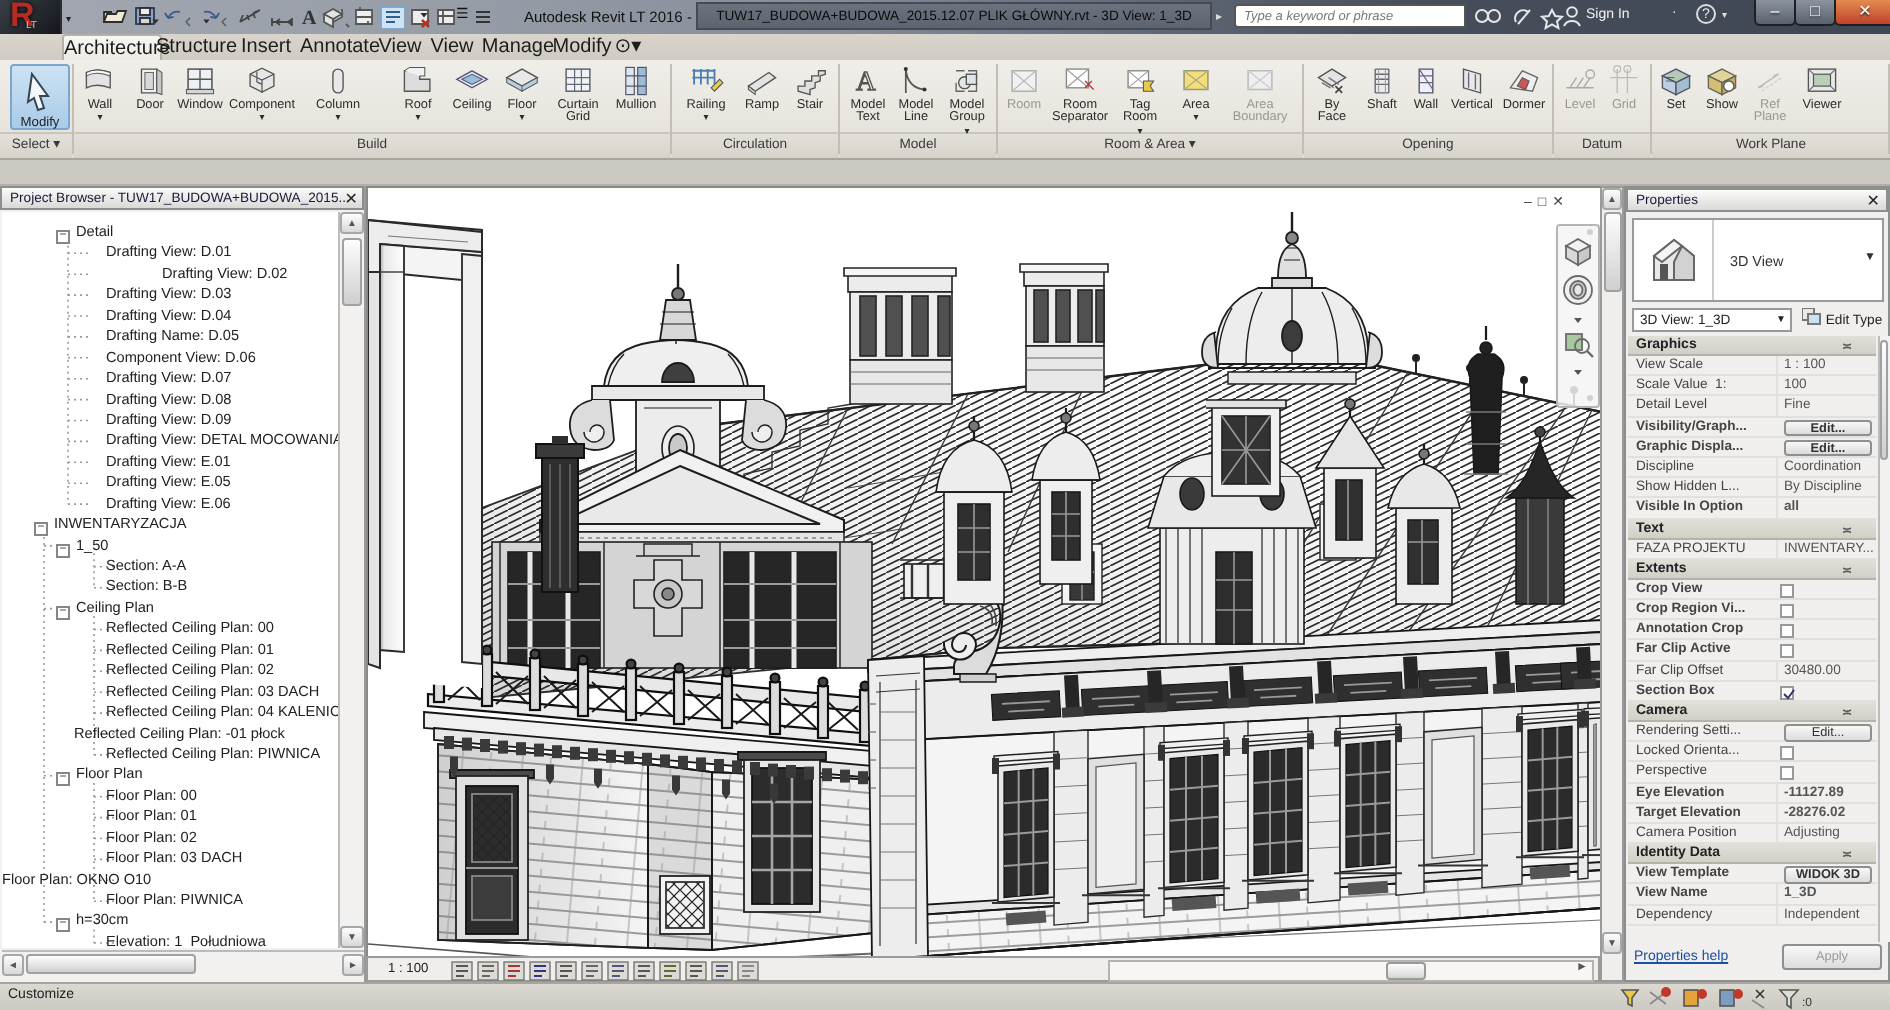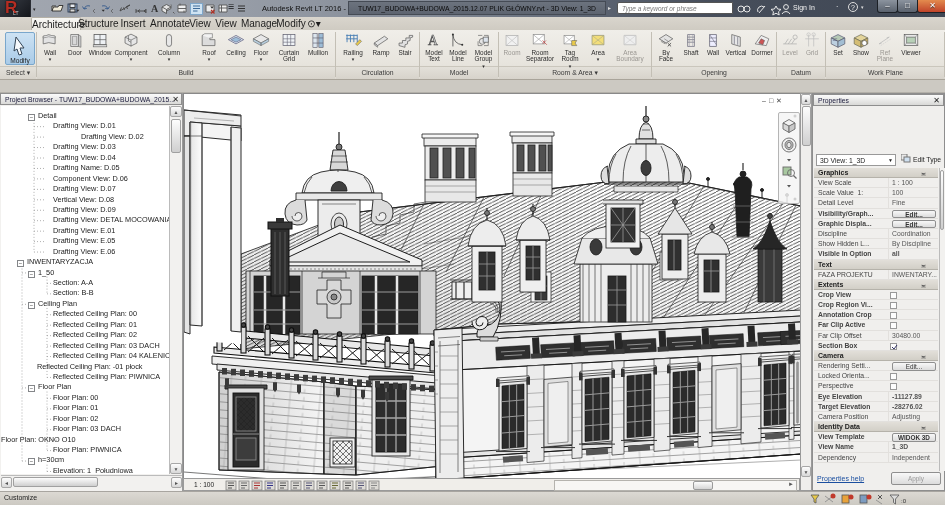--- a/index.html
+++ b/index.html
@@ -337,21 +337,21 @@
       </svg>
       <div style="height:5px"></div>
       <div class="trow" style="padding-left:27px"><span class="pm">−</span>Detail</div>
       <div class="trow" style="padding-left:52px">Drafting View: D.01</div>
       <div class="trow" style="padding-left:80px">Drafting View: D.02</div>
       <div class="trow" style="padding-left:52px">Drafting View: D.03</div>
       <div class="trow" style="padding-left:52px">Drafting View: D.04</div>
       <div class="trow" style="padding-left:52px">Drafting Name: D.05</div>
       <div class="trow" style="padding-left:52px">Component View: D.06</div>
       <div class="trow" style="padding-left:52px">Drafting View: D.07</div>
-      <div class="trow" style="padding-left:52px">Vertical View: D.08</div>
+      <div class="trow" style="padding-left:52px">Drafting View: D.08</div>
       <div class="trow" style="padding-left:52px">Drafting View: D.09</div>
       <div class="trow" style="padding-left:52px">Drafting View: DETAL MOCOWANIA B</div>
       <div class="trow" style="padding-left:52px">Drafting View: E.01</div>
       <div class="trow" style="padding-left:52px">Drafting View: E.05</div>
       <div class="trow" style="padding-left:52px">Drafting View: E.06</div>
       <div class="trow" style="padding-left:16px"><span class="pm">−</span>INWENTARYZACJA</div>
       <div class="trow" style="padding-left:27px"><span class="pm">−</span>1_50</div>
       <div class="trow" style="padding-left:52px">Section: A-A</div>
       <div class="trow" style="padding-left:52px">Section: B-B</div>
       <div class="trow" style="padding-left:27px"><span class="pm">−</span>Ceiling Plan</div>
@@ -970,20 +970,34 @@
     <div style="position:absolute;left:604px;top:2px;font-size:6px;color:#555">►</div>
   </div>
 <div class="abs" id="vscroll">
   <div class="sbtn" style="top:0">▲</div>
   <div class="sth" style="left:1px;top:12px;width:9px;height:40px"></div>
   <div class="sbtn" style="bottom:13px">▼</div>
 </div>
 <div class="abs" id="props">
   <div class="paneltitle">Properties</div>
   <div class="abs" style="right:4px;top:2px;font-size:8px;color:#222">✕</div>
+  <div class="abs" style="left:3px;top:15px;width:126px;height:42px;background:#fff;border:1px solid #9a9a9a">
+    <div class="abs" style="left:0;top:0;width:40px;height:40px;border-right:1px solid #ccc">
+      <svg width="40" height="40">
+          <g transform="translate(8,8)">
+        <path d="M2,10 L12,2 L22,10 L22,22 L2,22 Z" fill="#e8e8e8" stroke="#666"></path>
+        <path d="M2,10 L12,2 L16,5 L6,13 Z" fill="#f4f4f4" stroke="#666"></path>
+        <path d="M16,5 L22,10 L22,22 L12,22 L12,13 Z" fill="#d2d2d2" stroke="#666"></path>
+        <rect x="5" y="14" width="4" height="8" fill="#555"></rect>
+      </g>
+        </svg>
+    </div>
+    <div class="abs" style="left:48px;top:16px;font-size:7.2px;color:#333">3D View</div>
+    <div class="abs" style="right:3px;top:16px;font-size:6px;color:#333">▼</div>
+  </div>
   <div class="abs" style="left:3px;top:60px;width:80px;height:12px;background:#fff;border:1px solid #999;font-size:6.8px;line-height:11px;padding-left:3px;color:#222">3D View: 1_3D<span style="position:absolute;right:2px;font-size:5px">▼</span></div>
   <div class="abs" style="left:88px;top:60px;width:42px;height:12px;font-size:6.8px;line-height:11px;color:#222"><svg width="10" height="9" style="vertical-align:-1px">
         <rect x="0" y="0" width="6" height="6" fill="#e8e8e8" stroke="#777"></rect>
         <rect x="3" y="3" width="6" height="5" fill="#cfe0f0" stroke="#777"></rect>
       </svg> Edit Type</div>
   <div id="pgrid" class="abs" style="left:0;top:74px;width:133px;height:310px">
       <div class="phead" style="top:0px">Graphics<span class="collapse">≍</span></div>
       <div class="prow" style="top:10px;">
         <div class="lab">View Scale</div>
         <div class="val">1 : 100</div>

